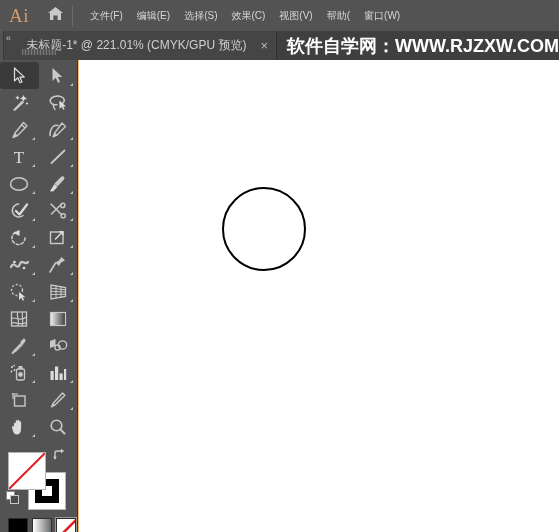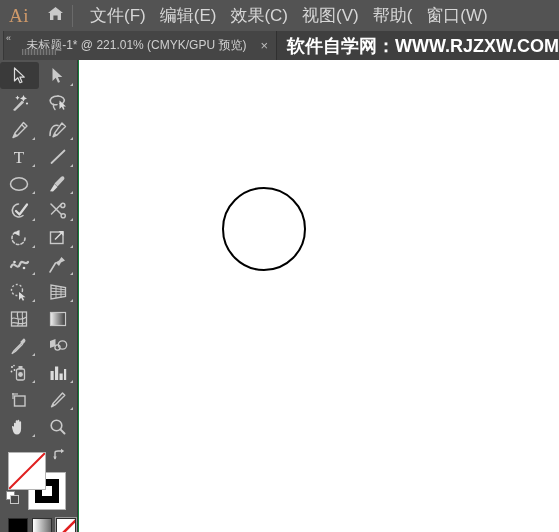--- a/index.html
+++ b/index.html
@@ -11,21 +11,21 @@
     width: 559px;
     height: 532px;
     overflow: hidden;
     font-family: "Liberation Sans", sans-serif;
     -webkit-font-smoothing: antialiased;
   }
   #app {
     position: relative;
     width: 559px;
     height: 532px;
-    background: #15803d;
+    background: #fdba74;
   }
 
   
   #menubar {
     position: absolute;
     left: 0; top: 0;
     width: 559px; height: 31px;
     background: #535353;
     display: flex;
     align-items: center;
@@ -49,21 +49,21 @@
     justify-content: center;
   }
   #menu-divider {
     width: 1px;
     height: 22px;
     background: #6a6a6a;
     margin-right: 10px;
   }
   .menu-item {
     color: #d6d6d6;
-    font-size: 17px;
+    font-size: 10px;
     padding: 0 7px;
     line-height: 31px;
     white-space: nowrap;
   }
 
   
   #tabbar {
     position: absolute;
     left: 0; top: 31px;
     width: 559px; height: 29px;
@@ -269,20 +269,21 @@
       <span>
         <svg width="17" height="15" viewBox="0 0 17 15">
           <path d="M8.5 1 L1 7 L3 7 L3 14 L6.4 14 L6.4 9.6 L10.6 9.6 L10.6 14 L14 14 L14 7 L16 7 Z" fill="#c9c9c9"></path>
         </svg>
       </span>
     </div>
     <div id="menu-divider"></div>
 
     <div class="menu-item">文件(F)</div>
     <div class="menu-item">编辑(E)</div>
+    <div class="menu-item">选择(S)</div>
     <div class="menu-item">效果(C)</div>
     <div class="menu-item">视图(V)</div>
     <div class="menu-item">帮助(</div>
     <div class="menu-item">窗口(W)</div>
   </div>
 
   <div id="tabbar">
     <div id="tool-collapse-zone">
       <div id="collapse-arrows">«</div>
       <div id="tool-drag-handle"></div>

